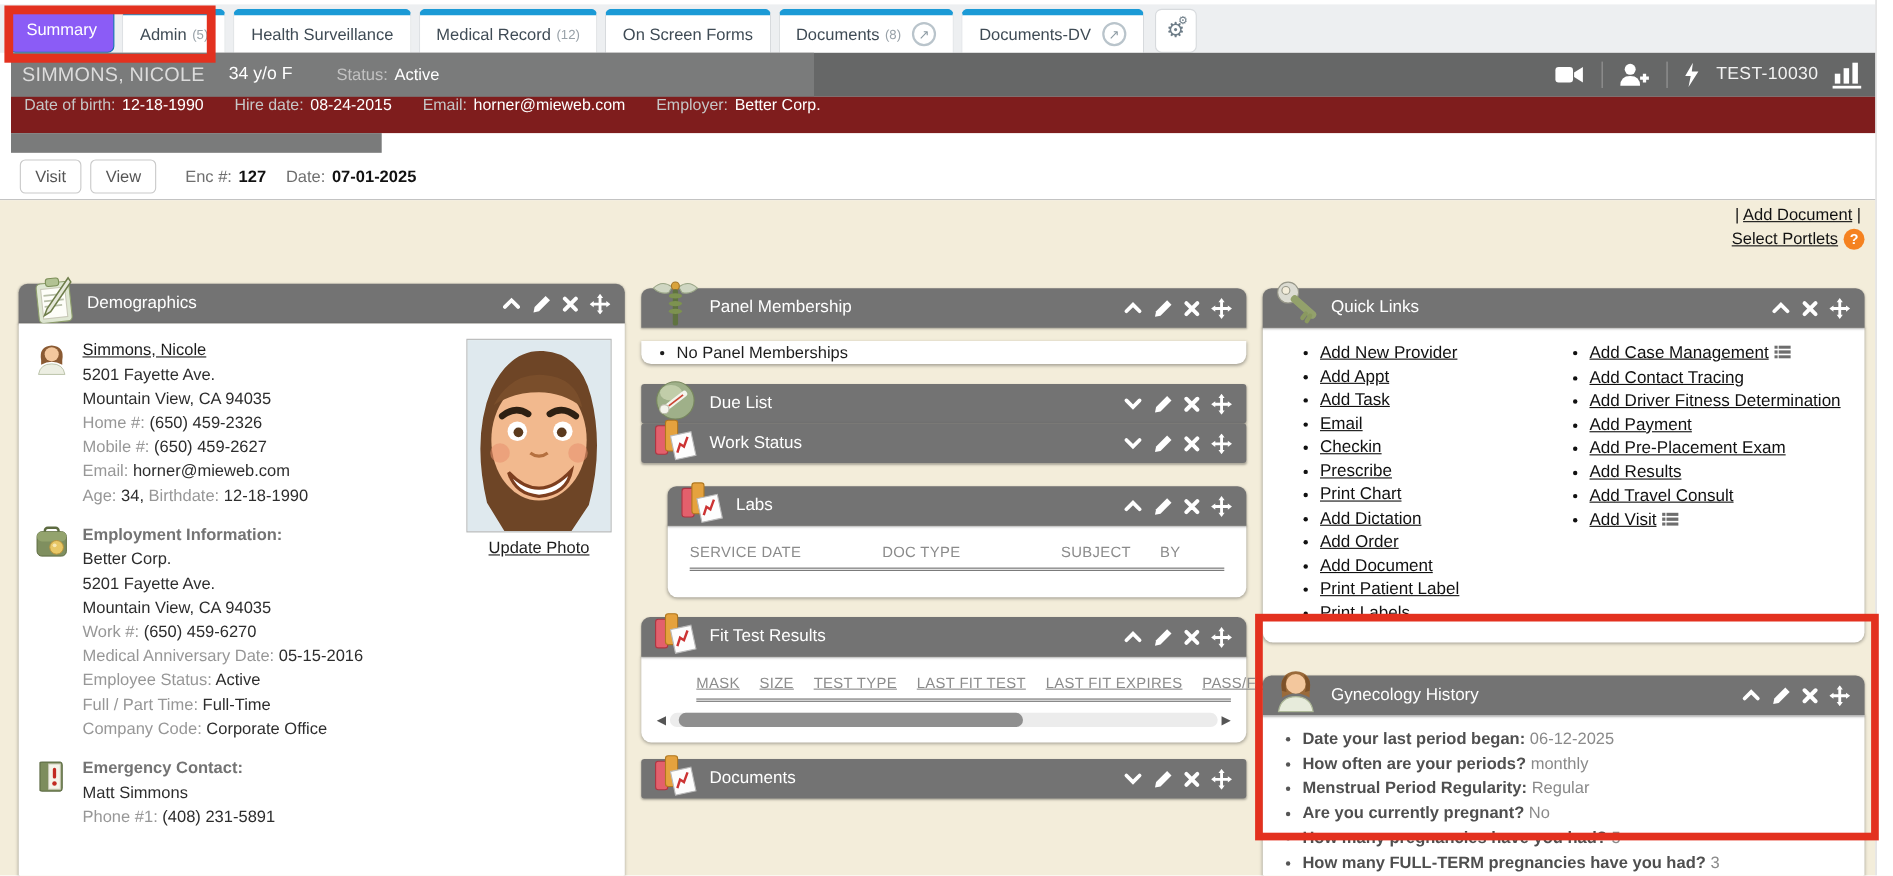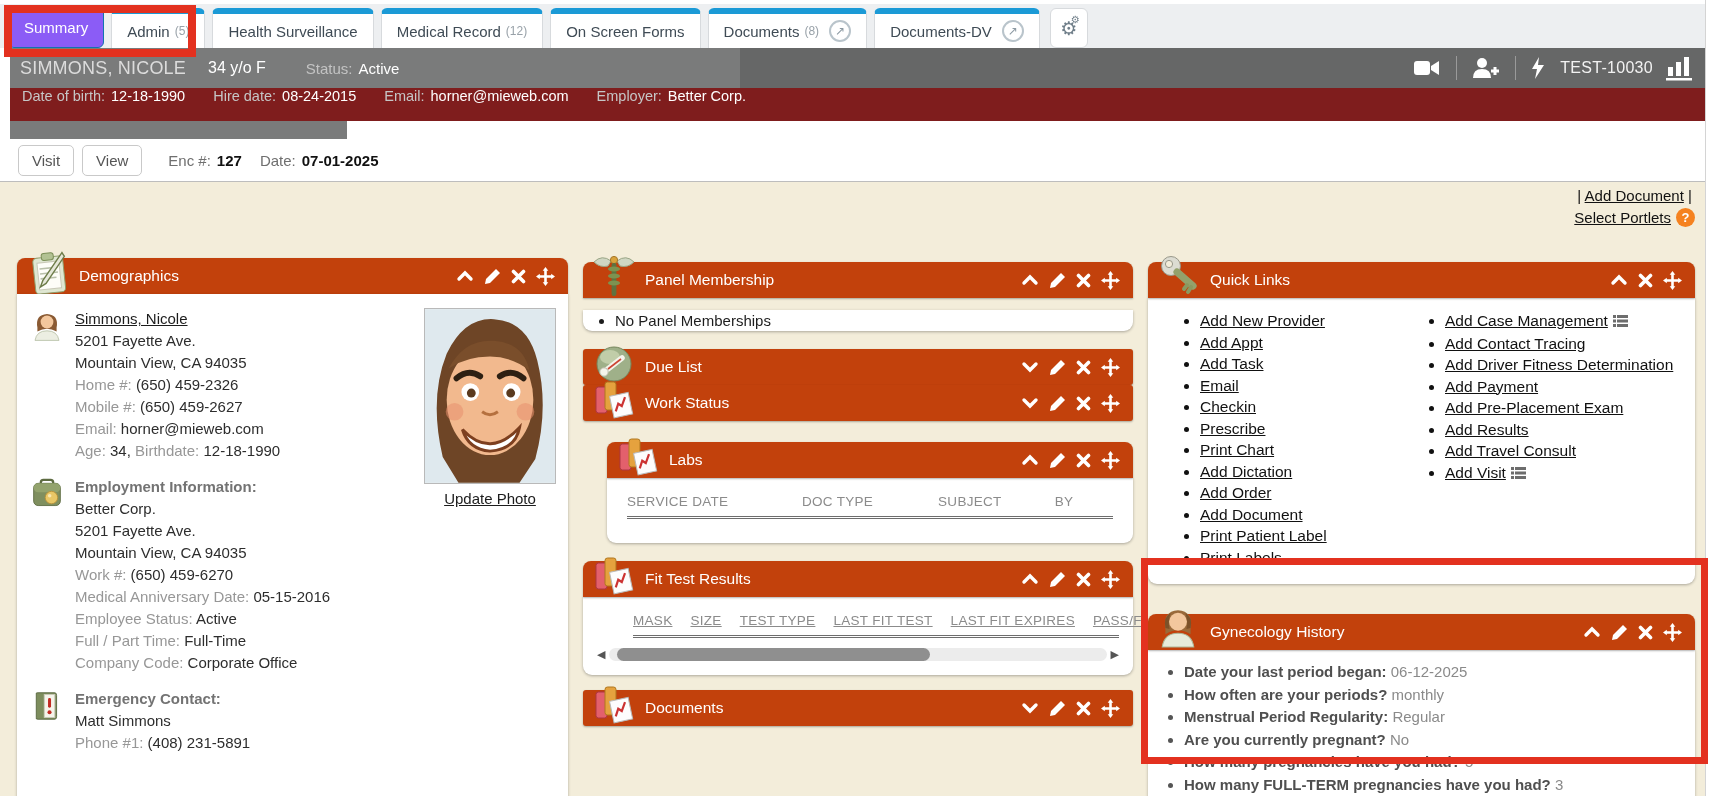--- a/index.html
+++ b/index.html
@@ -45,21 +45,21 @@
   .toplinks a { color:#111; text-decoration:underline; cursor:pointer; }
   .toplinks .row2 { margin-top:4px; display:flex; align-items:center; justify-content:flex-end; gap:5px; }
   .helpdot { display:inline-flex; width:19px; height:19px; border-radius:50%; background:#f58220; color:#fff; font-weight:bold; font-size:13px; align-items:center; justify-content:center; }
 
   
   .col { position:absolute; }
   .col-left  { left:17px;  top:76px; width:551px; }
   .col-mid   { left:583px; top:80px; width:550px; }
   .col-right { left:1148px;top:80px; width:547px; }
   .portlet { position:relative; }
-  .p-head { position:relative; height:36px; background:#c2410c; border-radius:8px 8px 0 0; display:flex; align-items:center; box-shadow:0 1px 2px rgba(0,0,0,.3); cursor:move; }
+  .p-head { position:relative; height:36px; background:#737373; border-radius:8px 8px 0 0; display:flex; align-items:center; box-shadow:0 1px 2px rgba(0,0,0,.3); cursor:move; }
   .p-head.rounded { border-radius:3px; }
   .p-icon { position:absolute; left:9px; top:-8px; }
   .p-title { margin-left:62px; font-size:15.5px; color:#fff; }
   .p-controls { margin-left:auto; margin-right:13px; display:flex; align-items:center; gap:10px; }
   .p-controls span { display:inline-flex; cursor:pointer; }
   .p-body { background:#fff; border-radius:0 0 9px 9px; box-shadow:0 1px 3px rgba(0,0,0,.3); }
 
   
   .demo-body { min-height:530px; padding:14px 14px 10px 14px; position:relative; font-size:15px; }
   .demo-sec { display:flex; margin-bottom:14px; }
@@ -72,21 +72,21 @@
   .photo-wrap { position:absolute; right:12px; top:14px; width:132px; text-align:center; }
   .photo { width:132px; height:176px; border:1px solid #b9b9b9; background:#e8eef1; display:block; }
   .photo-wrap a { font-size:15px; color:#1c1c1c; text-decoration:underline; cursor:pointer; display:inline-block; margin-top:6px; }
 
   
   .plain-list { list-style:disc; margin:12px 0 14px 32px; font-size:15px; color:#1d1d1d; line-height:21px; }
 
   
   .tbl-head { display:flex; font-size:13.5px; color:#8b8b8b; letter-spacing:.3px; border-bottom:3px double #6d6d6d; padding-bottom:7px; }
   .labs-body { padding:16px 20px 24px 20px; }
-  .labs-head .c1{width:36%;} .labs-head .c2{width:28%;} .labs-head .c3{width:24%;} .labs-head .c4{width:12%;}
+  .labs-head .c1{width:36%;} .labs-head .c2{width:28%;} .labs-head .c3{width:24%;text-align:center;} .labs-head .c4{width:12%;}
   .fit-body { padding:16px 14px 14px 14px; }
   .fit-head { gap:18px;margin-left:36px; }
   .fit-head span { text-decoration:underline; cursor:pointer; white-space:nowrap; }
   .hscroll { display:flex; align-items:center; margin-top:10px; gap:4px; }
   .hscroll .arrow { color:#555; font-size:11px; cursor:pointer; }
   .hs-track { flex:1; height:13px; background:#ececec; border-radius:7px; position:relative; }
   .hs-thumb { position:absolute; left:1.5%; top:0; width:63%; height:13px; background:#8f8f8f; border-radius:7px; cursor:pointer; }
 
   
   .ql-body { padding:12px 10px 16px 32px; display:flex; }

